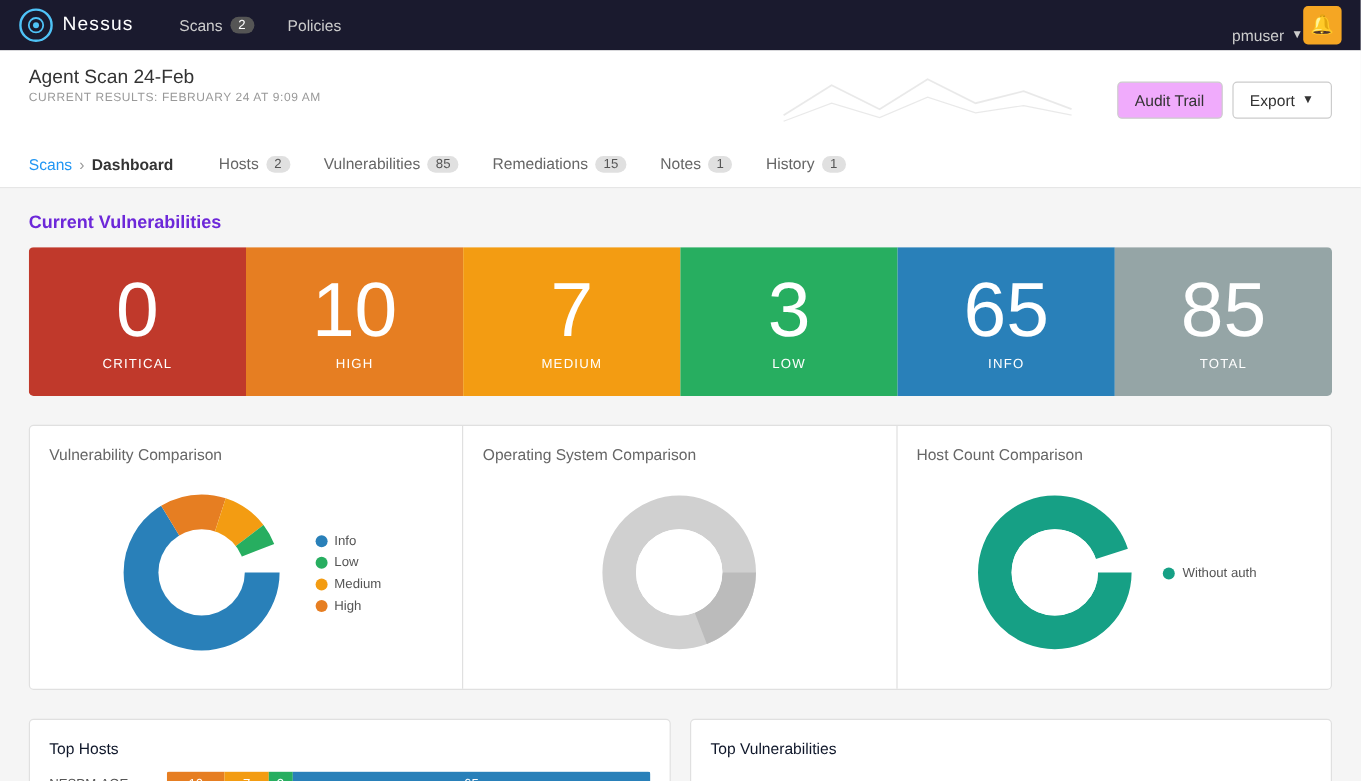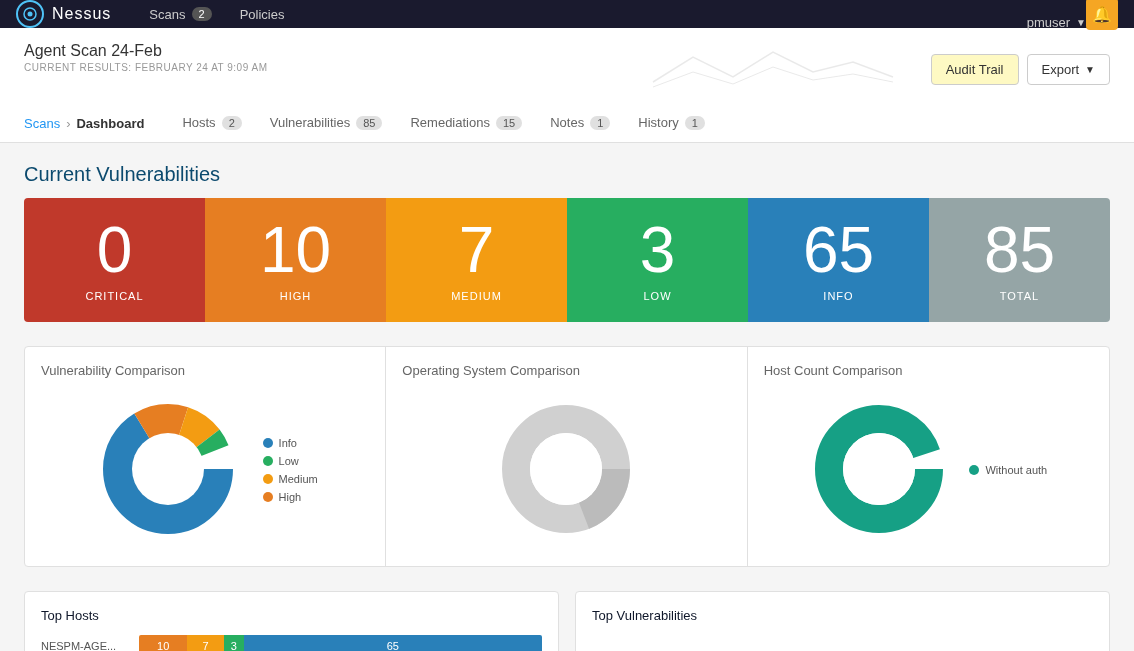--- a/index.html
+++ b/index.html
@@ -4,21 +4,21 @@
   <style>
     * { box-sizing: border-box; margin: 0; padding: 0; }
     body { font-family: -apple-system, BlinkMacSystemFont, 'Segoe UI', sans-serif; background: #f5f5f5; color: #333; font-size: 13px; }
 
     
     .top-nav {
       background: #1a1a2e;
       display: flex;
       align-items: center;
       padding: 0 16px;
-      height: 28px;
+      height: 42px;
       color: #fff;
     }
     .logo-area {
       display: flex;
       align-items: center;
       gap: 8px;
       margin-right: 24px;
     }
     .logo-icon {
       width: 28px;
@@ -105,21 +105,21 @@
       text-transform: uppercase;
       letter-spacing: 0.5px;
       margin-top: 2px;
     }
     .header-actions {
       display: flex;
       gap: 8px;
       align-items: center;
     }
     .btn-audit {
-      background: #fef9c3;
+      background: #f0abfc;
       border: 1px solid #ccc;
       border-radius: 4px;
       padding: 7px 14px;
       cursor: pointer;
       font-size: 13px;
       color: #333;
     }
     .btn-export {
       background: #fff;
       border: 1px solid #ccc;
@@ -175,23 +175,23 @@
     }
 
     
     .main-content {
       padding: 20px 24px;
       background: #f5f5f5;
     }
 
     
     .section-title {
-      font-size: 20px;
-      font-weight: 400;
-      color: #0c4a6e;
+      font-size: 15px;
+      font-weight: 700;
+      color: #6d28d9;
       margin-bottom: 12px;
     }
 
     
     .vuln-cards {
       display: flex;
       gap: 0;
       margin-bottom: 24px;
       border-radius: 4px;
       overflow: hidden;

